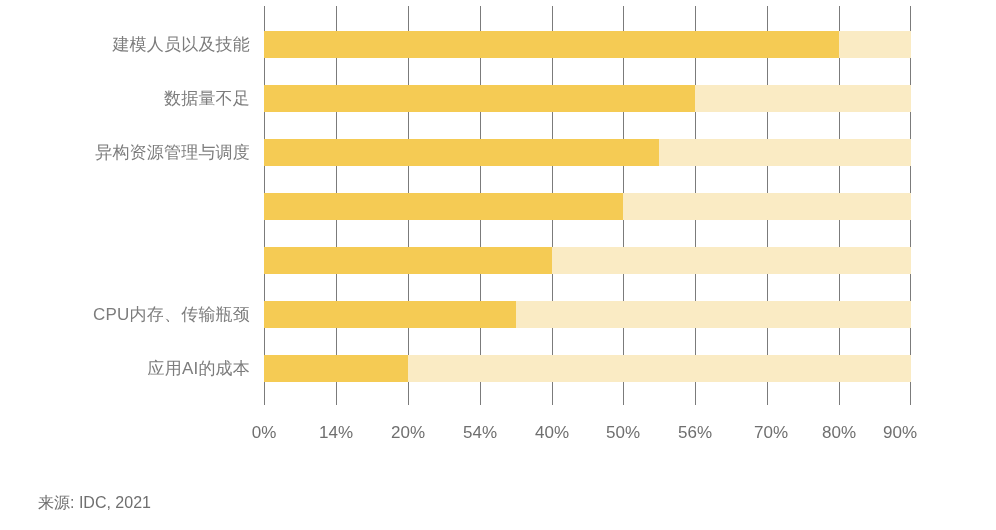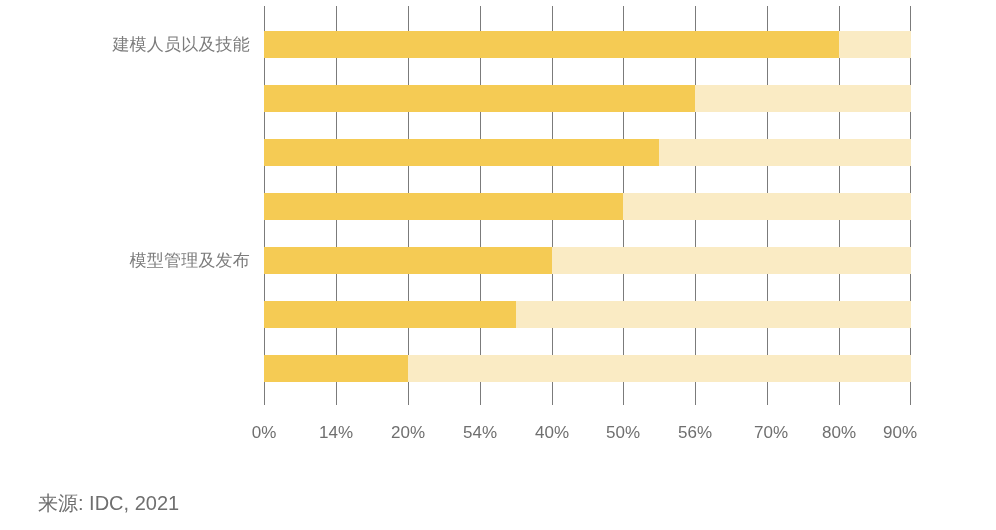--- a/index.html
+++ b/index.html
@@ -62,33 +62,36 @@
     font-size:17px;
     line-height:26px;
     white-space:nowrap;
   }
 
   
   .source{
     position:absolute;
     left:38px;top:492px;
     color:#6f6f6f;
-    font-size:20px;
+    font-size:16px;
     line-height:22px;
     white-space:nowrap;
   }
 </style>
 </head>
 <body>
 
 <div id="chart-root">
 
   <div class="cat-labels">
     <div class="cat-label" style="top:25px">建模人员以及技能</div>
-    <div class="cat-label" style="top:241px">模型管理及发布</div>
+    <div class="cat-label" style="top:79px">数据量不足</div>
+    <div class="cat-label" style="top:133px">异构资源管理与调度</div>
+    <div class="cat-label" style="top:295px">CPU内存、传输瓶颈</div>
+    <div class="cat-label" style="top:349px">应用AI的成本</div>
   </div>
 
   <div class="plot">
 
     <div class="gridlines">
       <div class="gridline" style="left: 0px; background: rgb(123, 123, 123);"></div>
       <div class="gridline" style="left: 72px; background: rgb(123, 123, 123);"></div>
       <div class="gridline" style="left: 144px; background: rgb(123, 123, 123);"></div>
       <div class="gridline" style="left: 216px; background: rgb(123, 123, 123);"></div>
       <div class="gridline" style="left: 288px; background: rgb(123, 123, 123);"></div>

